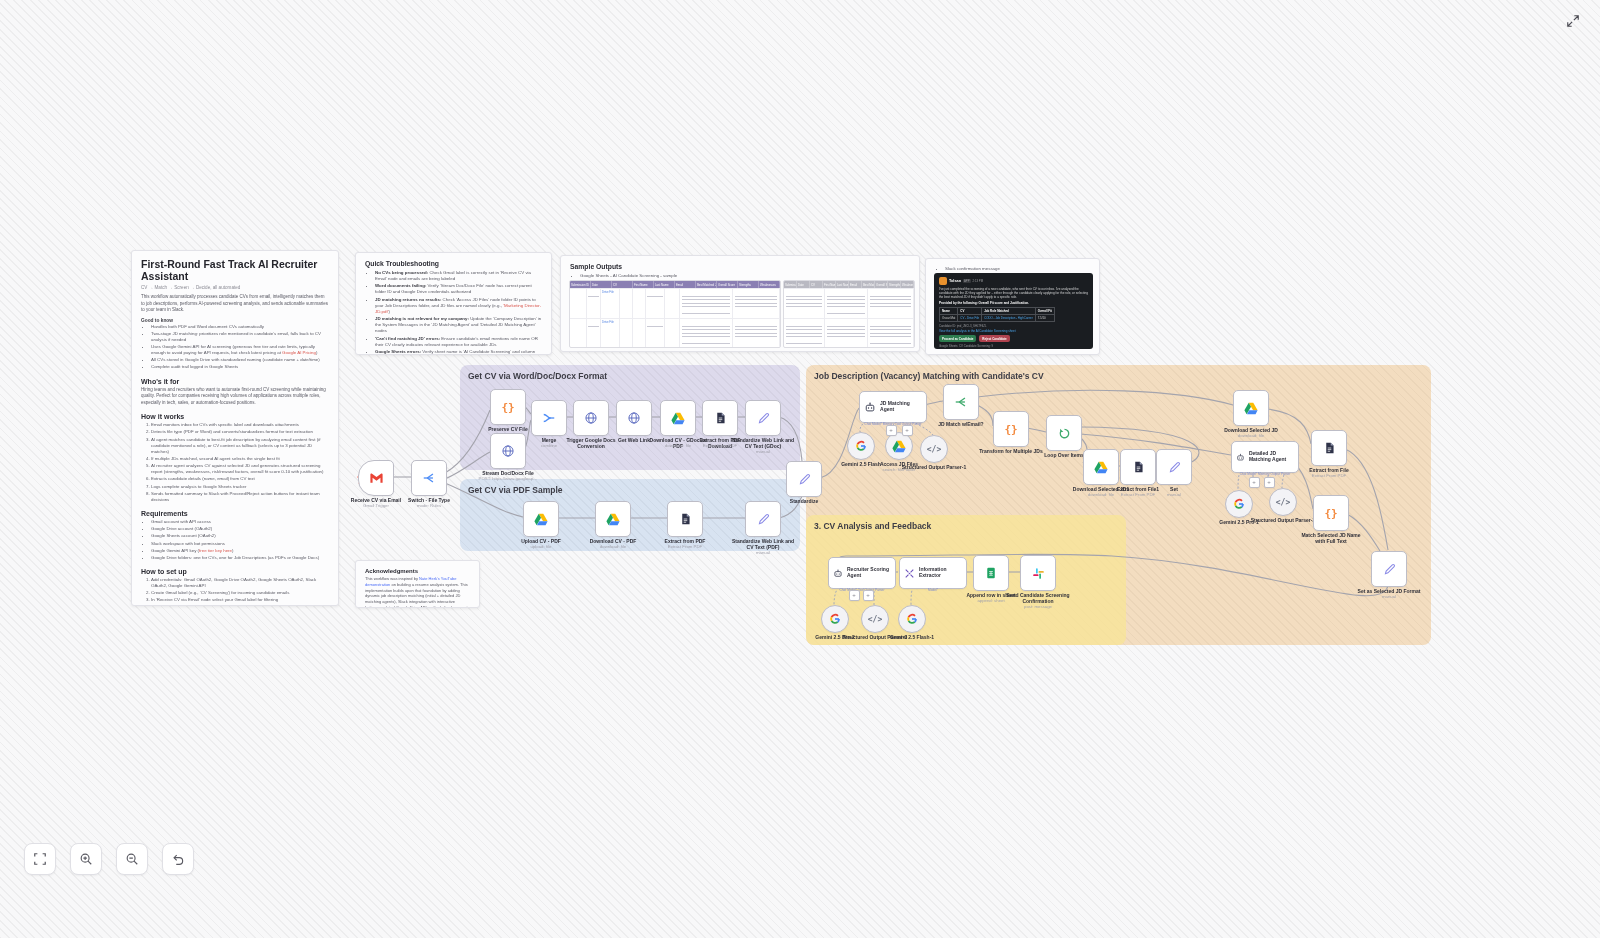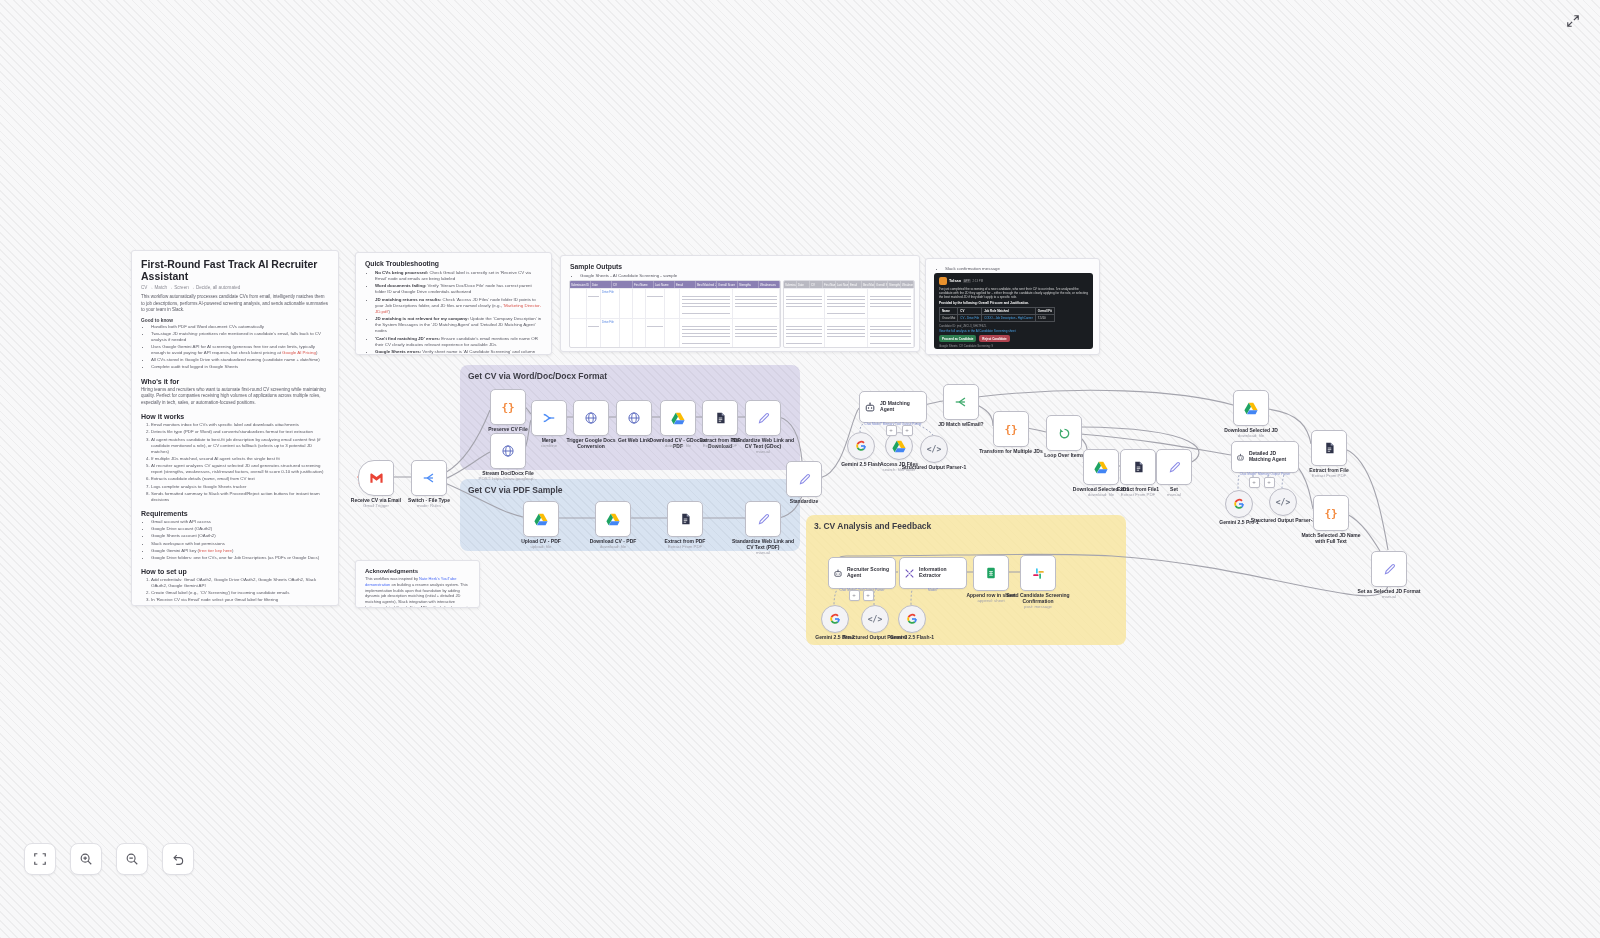--- a/index.html
+++ b/index.html
@@ -89,20 +89,23 @@
 <body>
 
 <div id="canvas">
 
   <div class="zone" id="zone-purple">
     <div class="zone-title">Get CV via Word/Doc/Docx Format</div>
   </div>
   <div class="zone" id="zone-blue">
     <div class="zone-title">Get CV via PDF Sample</div>
   </div>
+  <div class="zone" id="zone-orange">
+    <div class="zone-title">Job Description (Vacancy) Matching with Candidate's CV</div>
+  </div>
   <div class="zone" id="zone-yellow">
     <div class="zone-title">3. CV Analysis and Feedback</div>
   </div>
 
   <svg id="edges" width="1600" height="938">
     <path d="M389 477 H411"></path>
     <path d="M445 473 C468 460 482 430 490 410"></path>
     <path d="M445 479 C465 470 478 458 490 452"></path>
     <path d="M445 483 C480 498 500 512 523 517"></path>
     <path d="M524 406 C527 408 529 412 531 414"></path>

